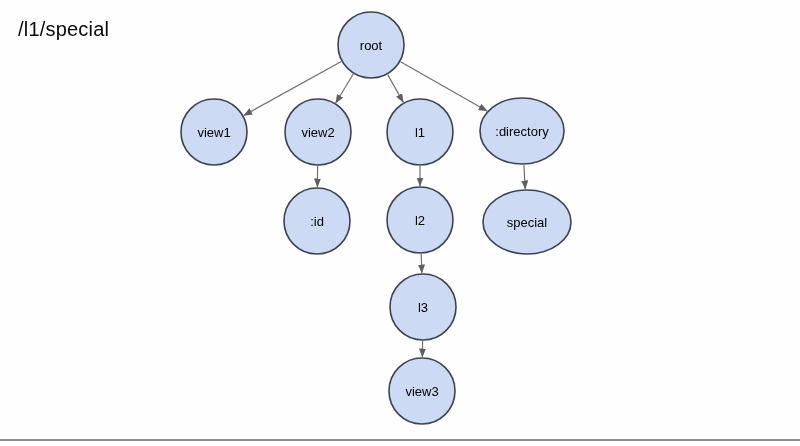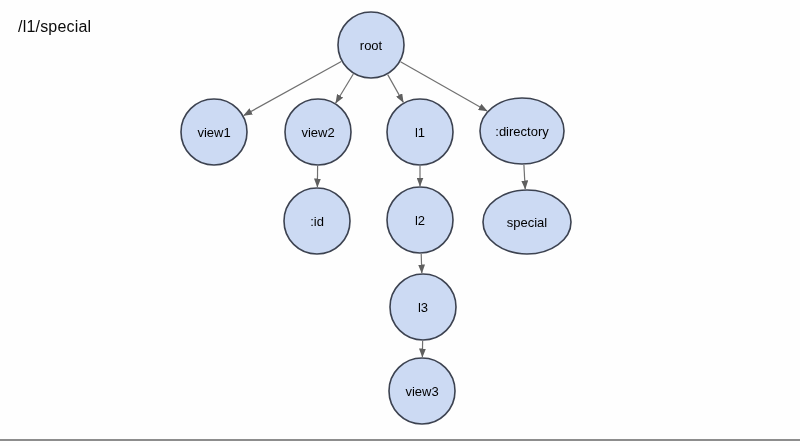--- a/index.html
+++ b/index.html
@@ -11,21 +11,21 @@
     position: relative;
     width: 800px;
     height: 446px;
     background: #fefefe;
     overflow: hidden;
   }
   .heading {
     position: absolute;
     left: 18px;
     top: 18px;
-    font-size: 16px;
+    font-size: 20px;
     color: #0a0a0a;
     letter-spacing: 0.2px;
   }
   .diagram-svg {
     position: absolute;
     left: 0;
     top: 0;
     width: 800px;
     height: 446px;
   }

